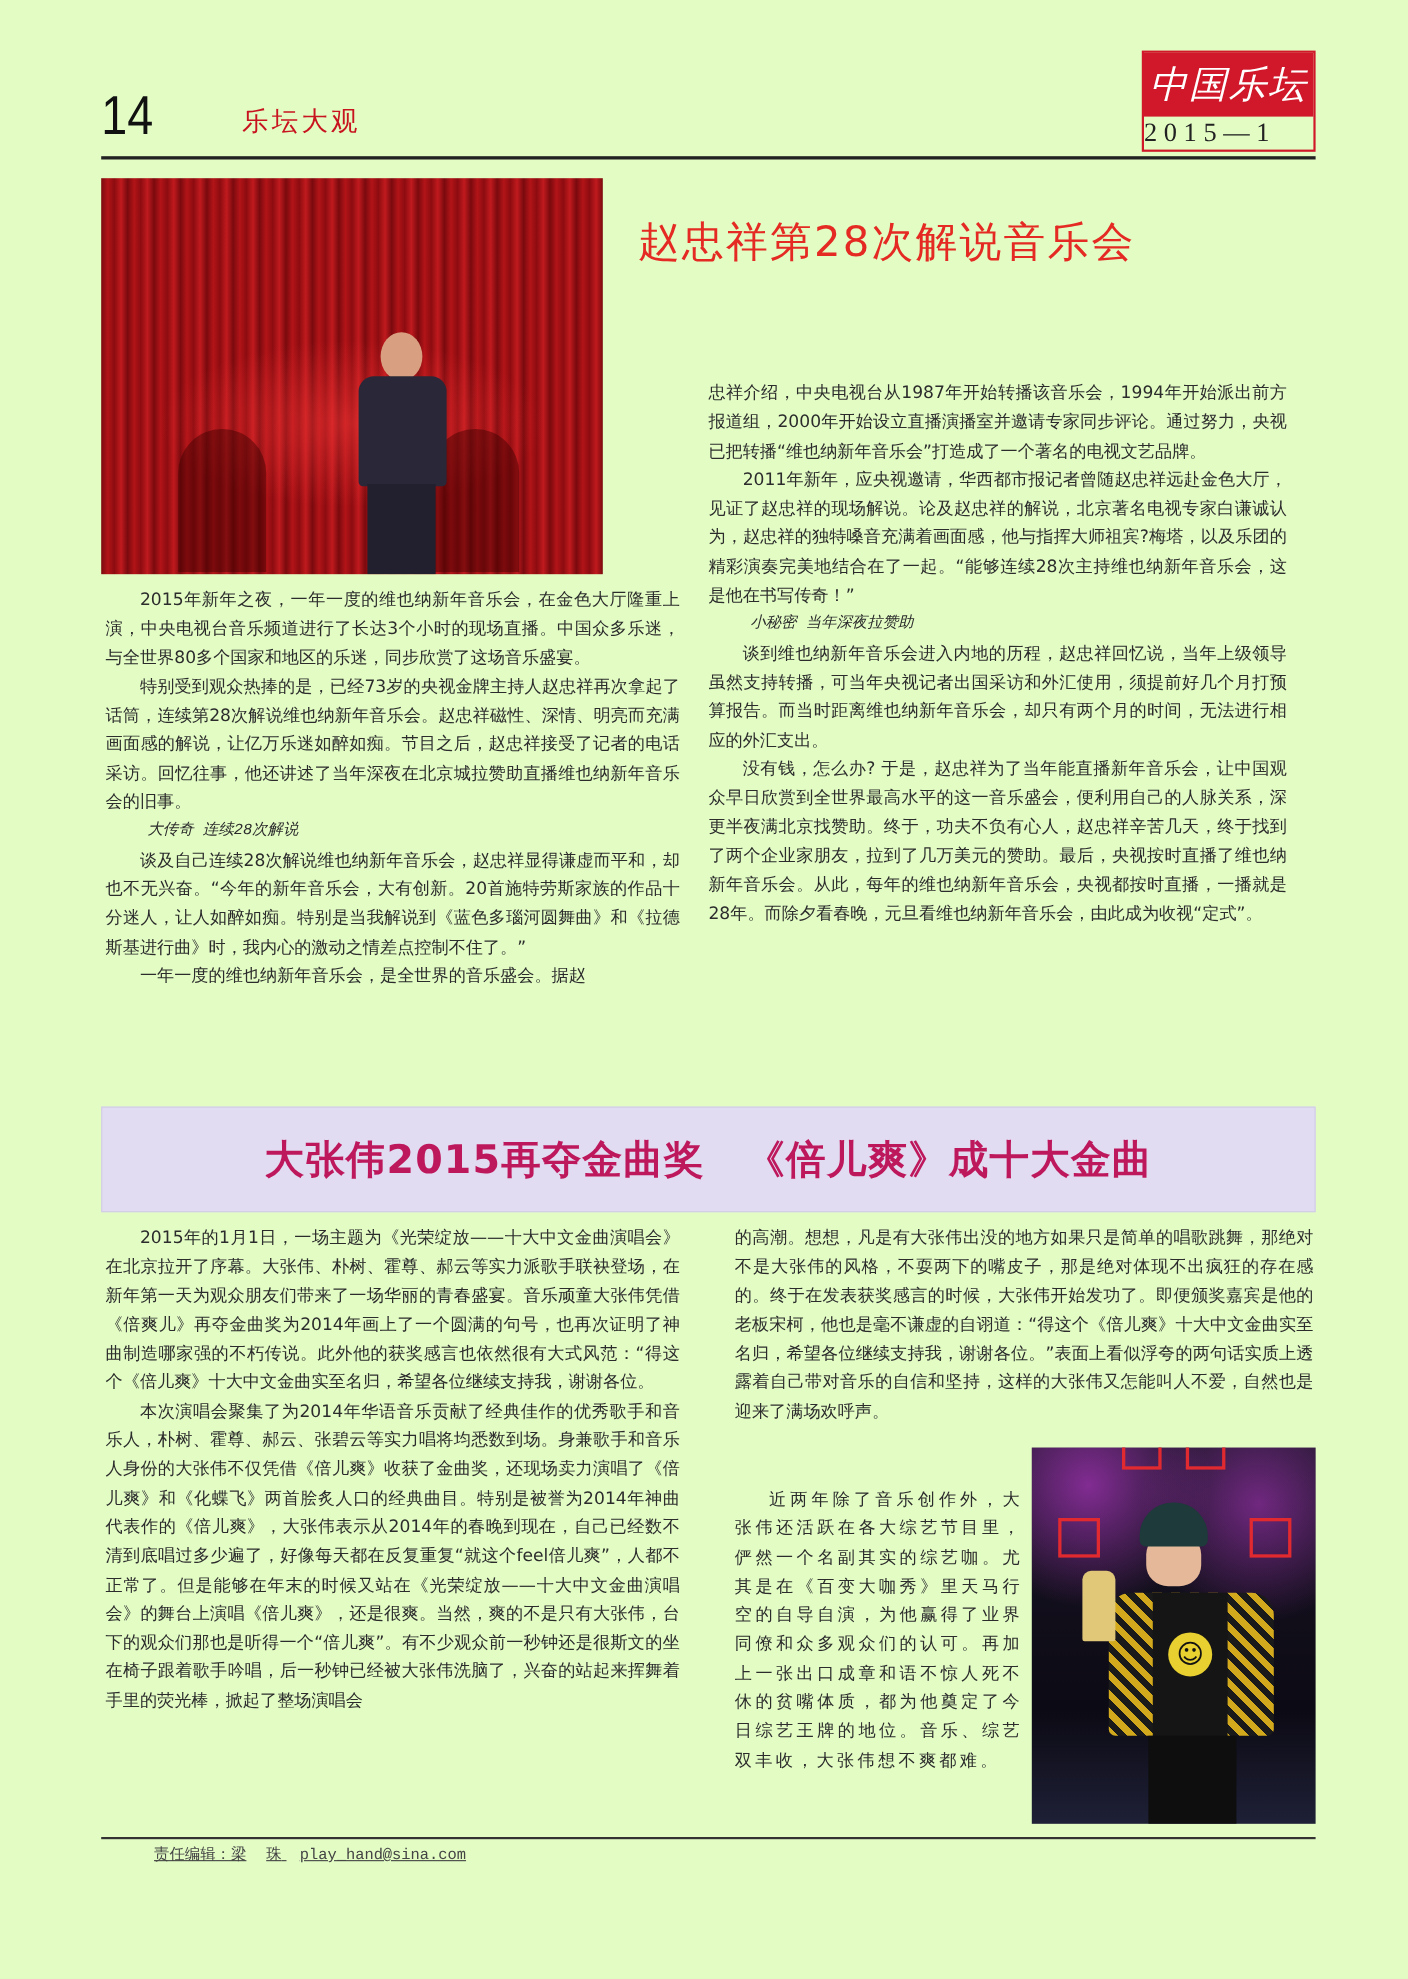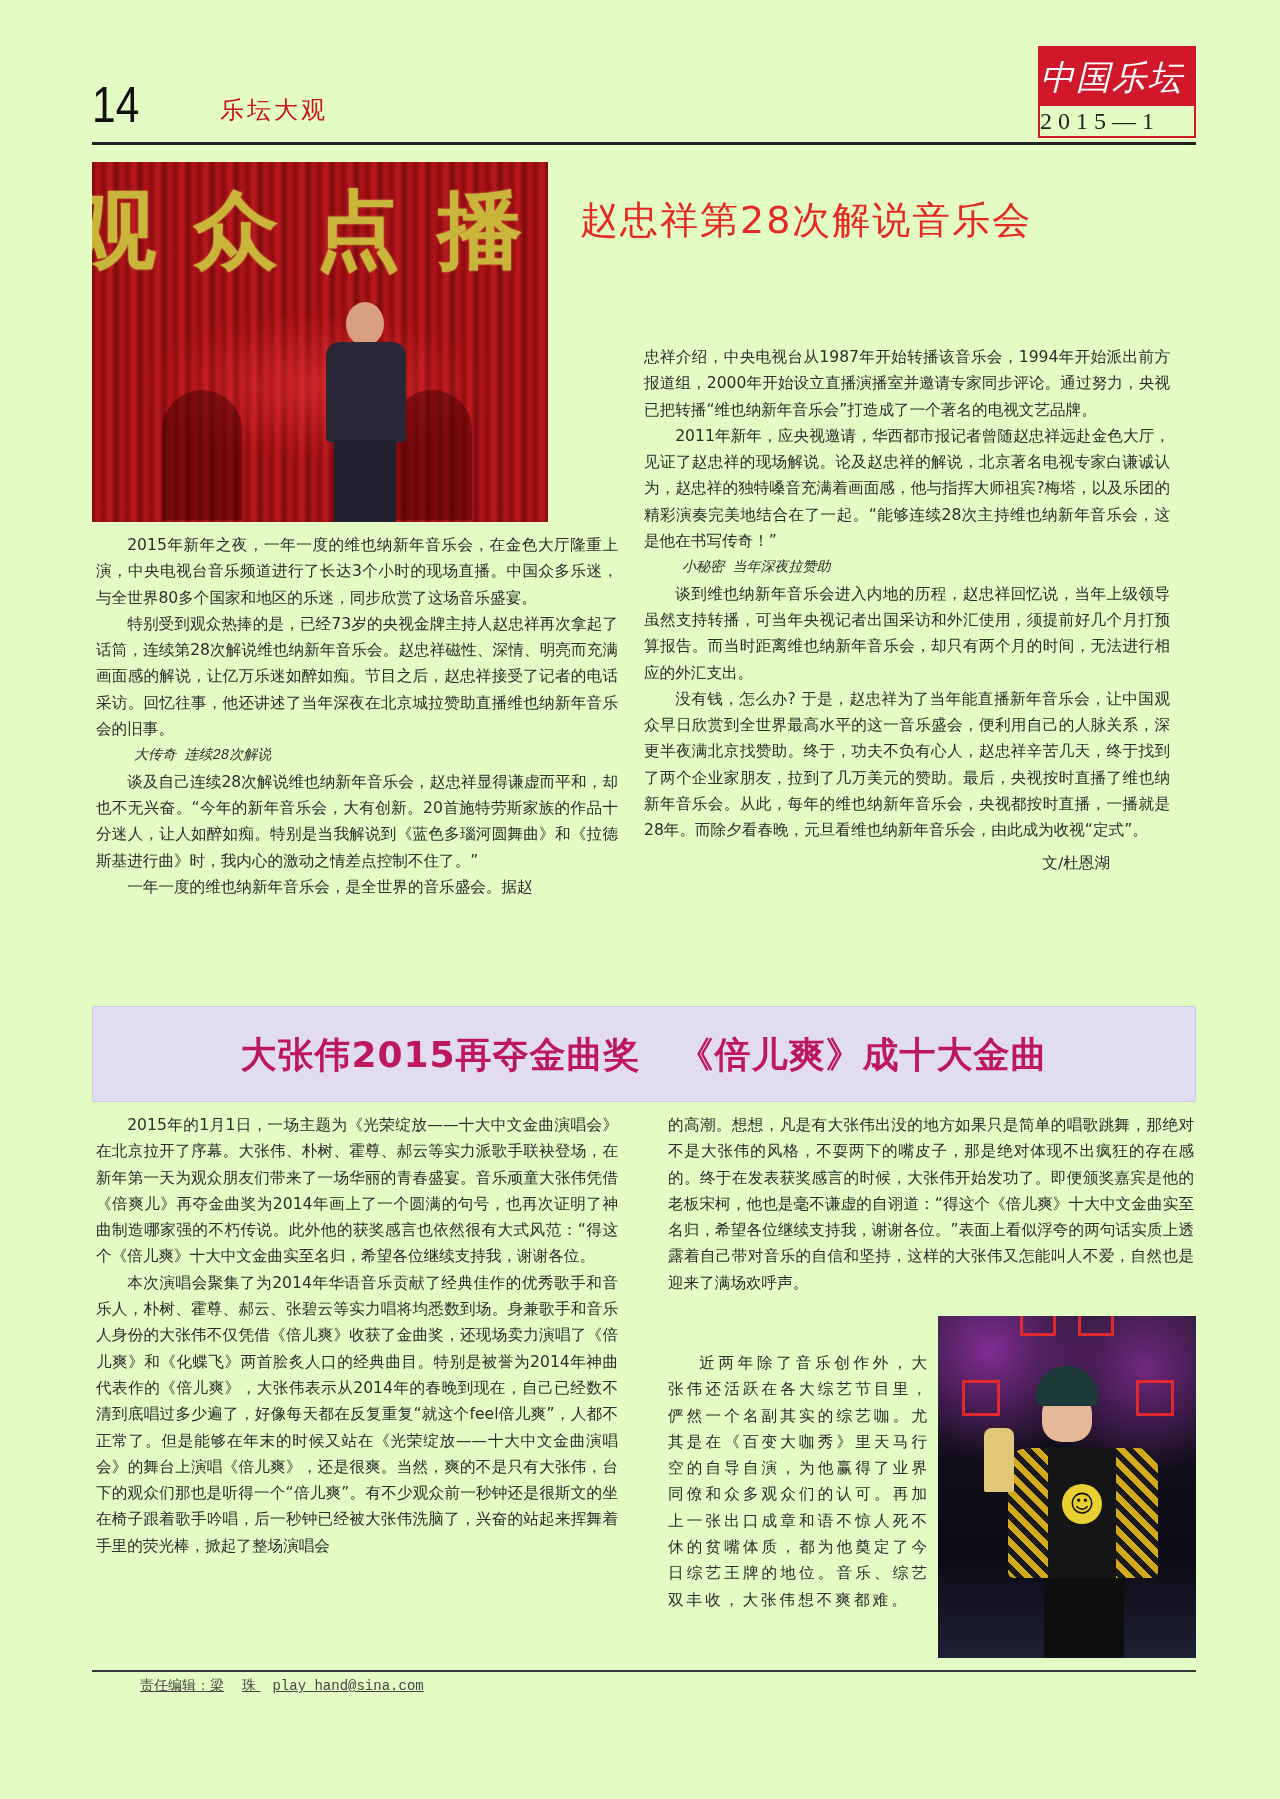--- a/index.html
+++ b/index.html
@@ -25,21 +25,21 @@
     font-family: "DejaVu Serif", serif;
     font-size: 24px; color: #c8141e; letter-spacing: 3px; margin-left: 24px;
   }
   .logo {
     left: 1038px; top: 46px; width: 158px; height: 92px;
     border: 2px solid #d0182a; background: #e2fcc4;
   }
   .logo-top {
     height: 58px; background: #d0182a; color: #fff;
     font-family: "DejaVu Serif", serif; font-size: 34px;
-    text-align: left; line-height: 58px; letter-spacing: 2px;
+    text-align: center; line-height: 58px; letter-spacing: 2px;
     font-style: italic;
   }
   .logo-bottom {
     height: 30px; font-family: Liberation Serif, serif;
     font-size: 24px; line-height: 30px; text-align: left; color: #222;
     letter-spacing: 6px;
   }
   .rule-top { left: 92px; top: 142px; width: 1104px; height: 3px; background: #222; }
 
   
@@ -132,21 +132,20 @@
 
 <div class="abs page-num">14</div>
 <div class="abs section-name">乐坛大观</div>
 <div class="abs logo">
   <div class="logo-top">中国乐坛</div>
   <div class="logo-bottom">2015—1</div>
 </div>
 <div class="abs rule-top"></div>
 
 <div class="abs photo1">
-  <div class="sign">观众点播</div>
   <div class="shadow" style="left:70px"></div>
   <div class="shadow" style="left:300px"></div>
   <div class="person">
     <div class="head"></div>
       <div class="torso"></div>
       <div class="legs"></div>
   </div>
 </div>
 
 <div class="abs headline1">
@@ -160,21 +159,20 @@
   <p>谈及自己连续28次解说维也纳新年音乐会，赵忠祥显得谦虚而平和，却也不无兴奋。“今年的新年音乐会，大有创新。20首施特劳斯家族的作品十分迷人，让人如醉如痴。特别是当我解说到《蓝色多瑙河圆舞曲》和《拉德斯基进行曲》时，我内心的激动之情差点控制不住了。”</p>
   <p>一年一度的维也纳新年音乐会，是全世界的音乐盛会。据赵</p>
 </div>
 
 <div class="abs col a1-right">
   <p class="noindent">忠祥介绍，中央电视台从1987年开始转播该音乐会，1994年开始派出前方报道组，2000年开始设立直播演播室并邀请专家同步评论。通过努力，央视已把转播“维也纳新年音乐会”打造成了一个著名的电视文艺品牌。</p>
   <p>2011年新年，应央视邀请，华西都市报记者曾随赵忠祥远赴金色大厅，见证了赵忠祥的现场解说。论及赵忠祥的解说，北京著名电视专家白谦诚认为，赵忠祥的独特嗓音充满着画面感，他与指挥大师祖宾?梅塔，以及乐团的精彩演奏完美地结合在了一起。“能够连续28次主持维也纳新年音乐会，这是他在书写传奇！”</p>
   <p class="subhead">小秘密 当年深夜拉赞助</p>
   <p>谈到维也纳新年音乐会进入内地的历程，赵忠祥回忆说，当年上级领导虽然支持转播，可当年央视记者出国采访和外汇使用，须提前好几个月打预算报告。而当时距离维也纳新年音乐会，却只有两个月的时间，无法进行相应的外汇支出。</p>
   <p>没有钱，怎么办? 于是，赵忠祥为了当年能直播新年音乐会，让中国观众早日欣赏到全世界最高水平的这一音乐盛会，便利用自己的人脉关系，深更半夜满北京找赞助。终于，功夫不负有心人，赵忠祥辛苦几天，终于找到了两个企业家朋友，拉到了几万美元的赞助。最后，央视按时直播了维也纳新年音乐会。从此，每年的维也纳新年音乐会，央视都按时直播，一播就是28年。而除夕看春晚，元旦看维也纳新年音乐会，由此成为收视“定式”。</p>
-  <p class="byline">文/杜恩湖</p>
 </div>
 
 <div class="abs banner">大张伟2015再夺金曲奖　《倍儿爽》成十大金曲</div>
 
 <div class="abs col a2-left">
   <p>2015年的1月1日，一场主题为《光荣绽放——十大中文金曲演唱会》在北京拉开了序幕。大张伟、朴树、霍尊、郝云等实力派歌手联袂登场，在新年第一天为观众朋友们带来了一场华丽的青春盛宴。音乐顽童大张伟凭借《倍爽儿》再夺金曲奖为2014年画上了一个圆满的句号，也再次证明了神曲制造哪家强的不朽传说。此外他的获奖感言也依然很有大式风范：“得这个《倍儿爽》十大中文金曲实至名归，希望各位继续支持我，谢谢各位。</p>
   <p>本次演唱会聚集了为2014年华语音乐贡献了经典佳作的优秀歌手和音乐人，朴树、霍尊、郝云、张碧云等实力唱将均悉数到场。身兼歌手和音乐人身份的大张伟不仅凭借《倍儿爽》收获了金曲奖，还现场卖力演唱了《倍儿爽》和《化蝶飞》两首脍炙人口的经典曲目。特别是被誉为2014年神曲代表作的《倍儿爽》，大张伟表示从2014年的春晚到现在，自己已经数不清到底唱过多少遍了，好像每天都在反复重复“就这个feel倍儿爽”，人都不正常了。但是能够在年末的时候又站在《光荣绽放——十大中文金曲演唱会》的舞台上演唱《倍儿爽》，还是很爽。当然，爽的不是只有大张伟，台下的观众们那也是听得一个“倍儿爽”。有不少观众前一秒钟还是很斯文的坐在椅子跟着歌手吟唱，后一秒钟已经被大张伟洗脑了，兴奋的站起来挥舞着手里的荧光棒，掀起了整场演唱会</p>
 </div>
 
 <div class="abs col a2-right">

